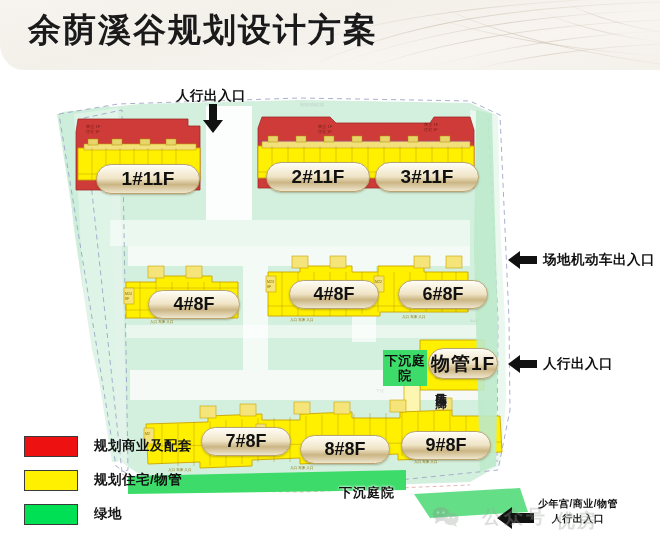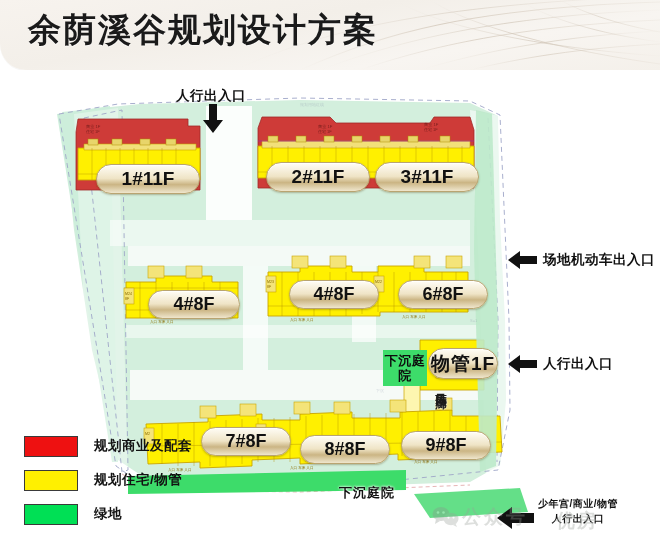--- a/index.html
+++ b/index.html
@@ -101,21 +101,21 @@
   .legend-text { font-size: 13.5px; font-weight: bold; color: #121212; letter-spacing: 0.5px; }
 
   
   #watermark {
     position: absolute; left: 432px; top: 504px;
     display: flex; align-items: center; opacity: 0.33;
     pointer-events: none;
   }
   #wm-text {
     font-size: 19px; font-weight: bold; color: #9aa09a; letter-spacing: 3px;
-    margin-left: 2px;
+    margin-left: 22px;
   }
   #wm-text2 {
     position: absolute; left: 556px; top: 508px; font-size: 19px; font-weight: bold;
     color: #b9bdb9; letter-spacing: 2px; opacity: 0.5;
   }
 </style>
 </head>
 <body>
 
 <div id="page">

